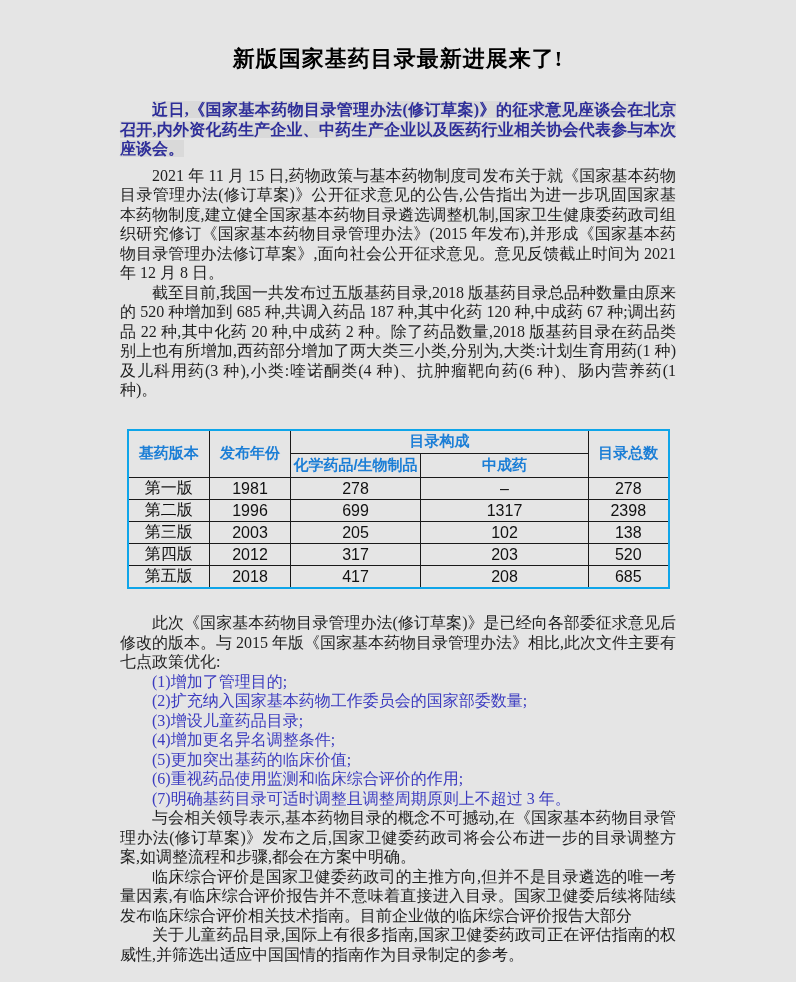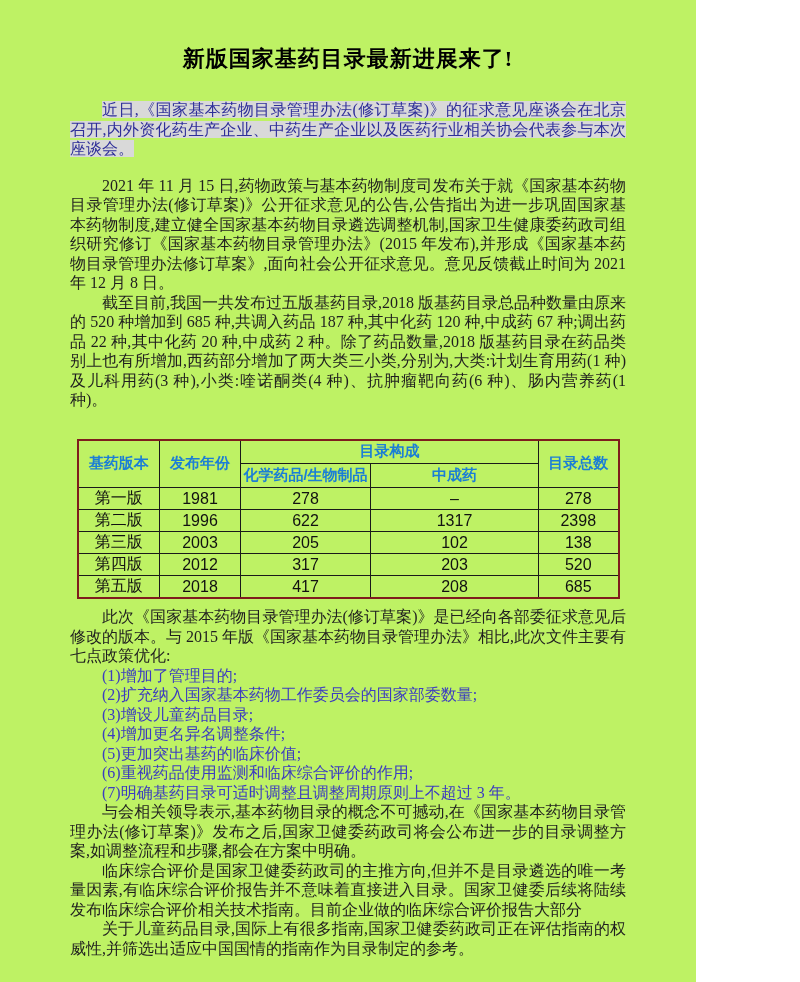--- a/index.html
+++ b/index.html
@@ -1,20 +1,20 @@
 <!DOCTYPE html>
 <html><head>
 <meta charset="utf-8">
 <style>
   * { margin: 0; padding: 0; box-sizing: border-box; }
   html, body { background: #ffffff; }
   .page {
-    width: 696px;
+    width: 796px;
     height: 982px;
-    background: #bef264;
+    background: #e5e5e5;
     overflow: hidden;
     position: relative;
     font-family: "Liberation Serif", "DejaVu Serif", serif;
     color: #1a1a1a;
   }
   .content {
     width: 556px;
     margin: 0 auto;
     padding-top: 44px;
   }
@@ -27,35 +27,35 @@
     letter-spacing: 1px;
     margin-bottom: 26px;
   }
   p.body {
     font-size: 16px;
     line-height: 19.5px;
     text-align: justify;
     color: #1f1f1f;
   }
   p.indent { text-indent: 2em; }
-  p.hl-para { margin-bottom: 17px; }
+  p.hl-para { margin-bottom: 7px; font-weight: bold; }
   .hl-para .hl {
     background: #d9d9d9;
     color: #2e2e99;
   }
   .policy p.body {
     color: #3c3cc0;
     text-indent: 2em;
   }
   table.beml {
     border-collapse: collapse;
     table-layout: fixed;
     width: 541px;
-    margin: 29px auto 8px auto;
-    border: 2px solid #7f1d1d;
+    margin: 29px auto 24px auto;
+    border: 2px solid #0ea5e9;
     font-family: "Liberation Sans", "DejaVu Sans", sans-serif;
   }
   table.beml th, table.beml td {
     border: 1px solid #1a1a1a;
     text-align: center;
     vertical-align: middle;
     white-space: nowrap;
     overflow: hidden;
     padding: 0 2px;
   }
@@ -109,21 +109,21 @@
         <tr>
           <td>第一版</td>
           <td>1981</td>
           <td>278</td>
           <td>–</td>
           <td>278</td>
         </tr>
         <tr>
           <td>第二版</td>
           <td>1996</td>
-          <td>622</td>
+          <td>699</td>
           <td>1317</td>
           <td>2398</td>
         </tr>
         <tr>
           <td>第三版</td>
           <td>2003</td>
           <td>205</td>
           <td>102</td>
           <td>138</td>
         </tr>

